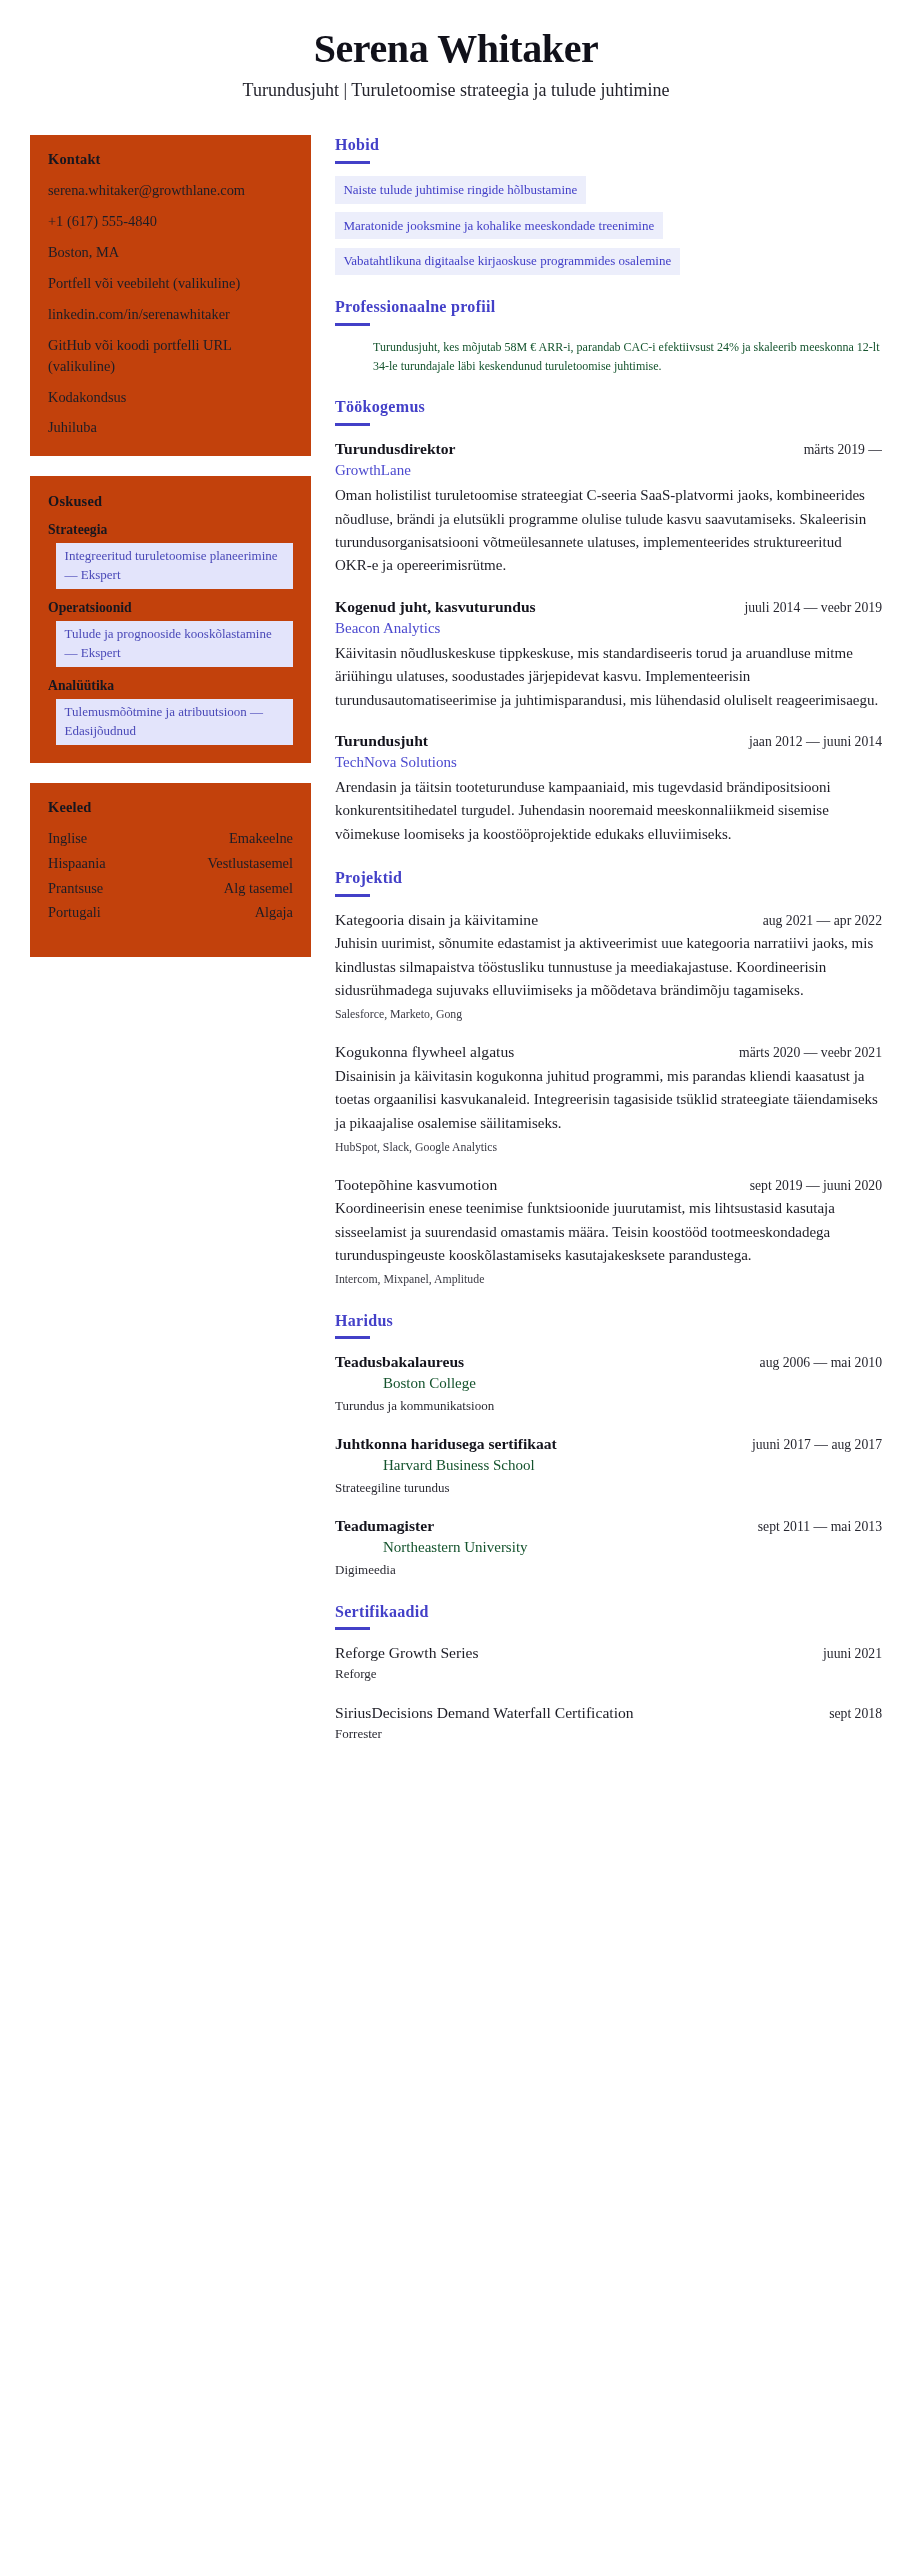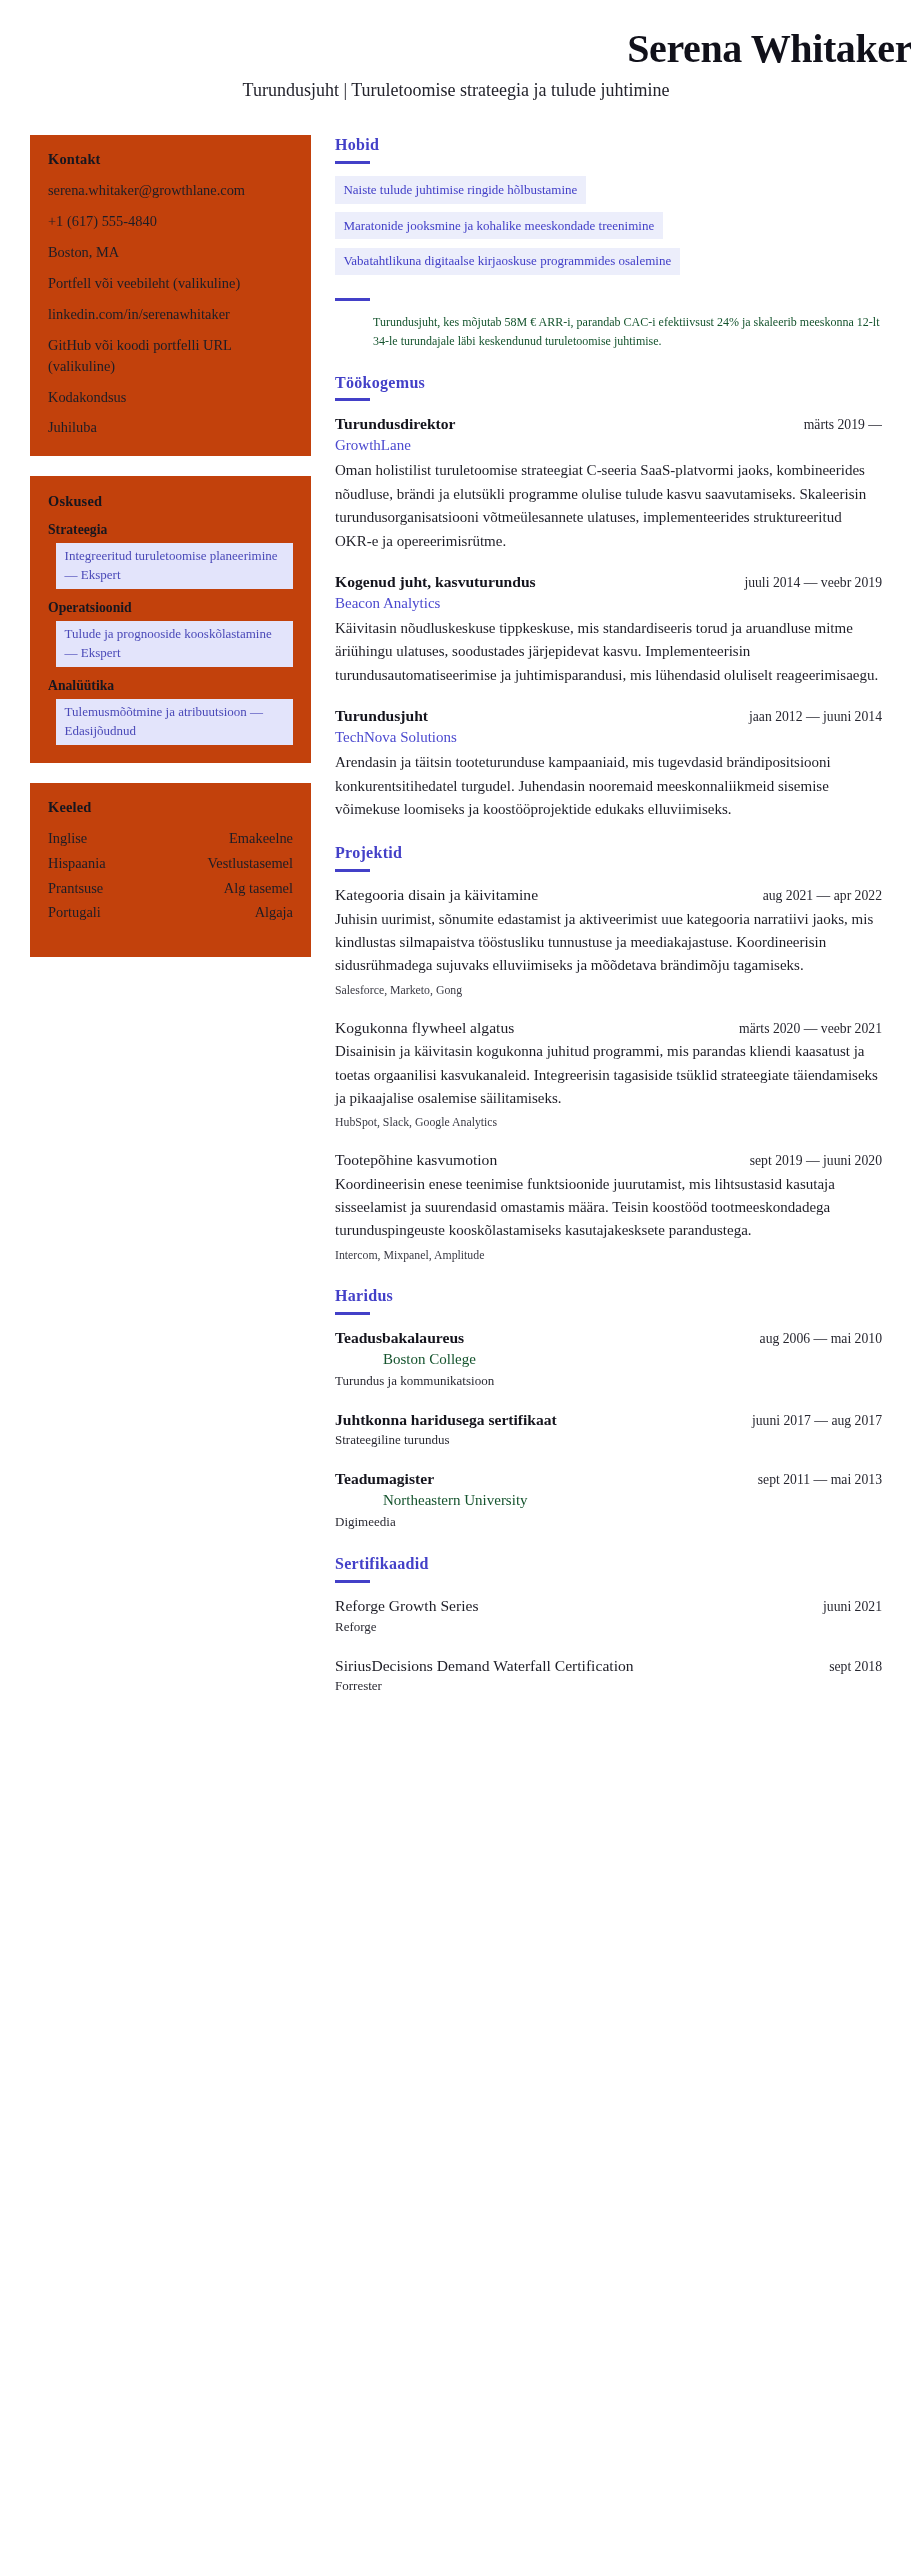--- a/index.html
+++ b/index.html
@@ -14,21 +14,20 @@
   .page { width: 912px; margin: 0 auto; }
 
   
   .header { text-align: center; padding: 27px 0 6px 0; }
   .name {
     font-size: 40px;
     font-weight: 700;
     letter-spacing: -0.4px;
     line-height: 1.12;
     color: #11111a;
-    text-align: right;
   }
   .headline {
     font-size: 18px;
     font-weight: 400;
     color: #23232c;
     margin-top: 7.6px;
     line-height: 1.3;
   }
 
   
@@ -251,20 +250,21 @@
 
       <section class="section">
         <div class="section-title">Hobid</div>
         <div class="section-rule"></div>
         <div class="tag">Naiste tulude juhtimise ringide hõlbustamine</div>
         <div class="tag">Maratonide jooksmine ja kohalike meeskondade treenimine</div>
         <div class="tag">Vabatahtlikuna digitaalse kirjaoskuse programmides osalemine</div>
       </section>
 
       <section class="section">
+        <div class="section-title">Professionaalne profiil</div>
         <div class="section-rule"></div>
         <p class="summary">Turundusjuht, kes mõjutab 58M € ARR-i, parandab CAC-i efektiivsust 24% ja skaleerib meeskonna 12-lt 34-le turundajale läbi keskendunud turuletoomise juhtimise.</p>
       </section>
 
       <section class="section">
         <div class="section-title">Töökogemus</div>
         <div class="section-rule"></div>
 
         <div class="entry">
           <div class="entry-head">
@@ -337,20 +337,21 @@
           </div>
           <div class="entry-org dark">Boston College</div>
           <div class="entry-sub">Turundus ja kommunikatsioon</div>
         </div>
 
         <div class="entry">
           <div class="entry-head">
             <div class="entry-title">Juhtkonna haridusega sertifikaat</div>
             <div class="entry-date">juuni 2017 — aug 2017</div>
           </div>
+          <div class="entry-org dark">Harvard Business School</div>
           <div class="entry-sub">Strateegiline turundus</div>
         </div>
 
         <div class="entry">
           <div class="entry-head">
             <div class="entry-title">Teadumagister</div>
             <div class="entry-date">sept 2011 — mai 2013</div>
           </div>
           <div class="entry-org dark">Northeastern University</div>
           <div class="entry-sub">Digimeedia</div>

